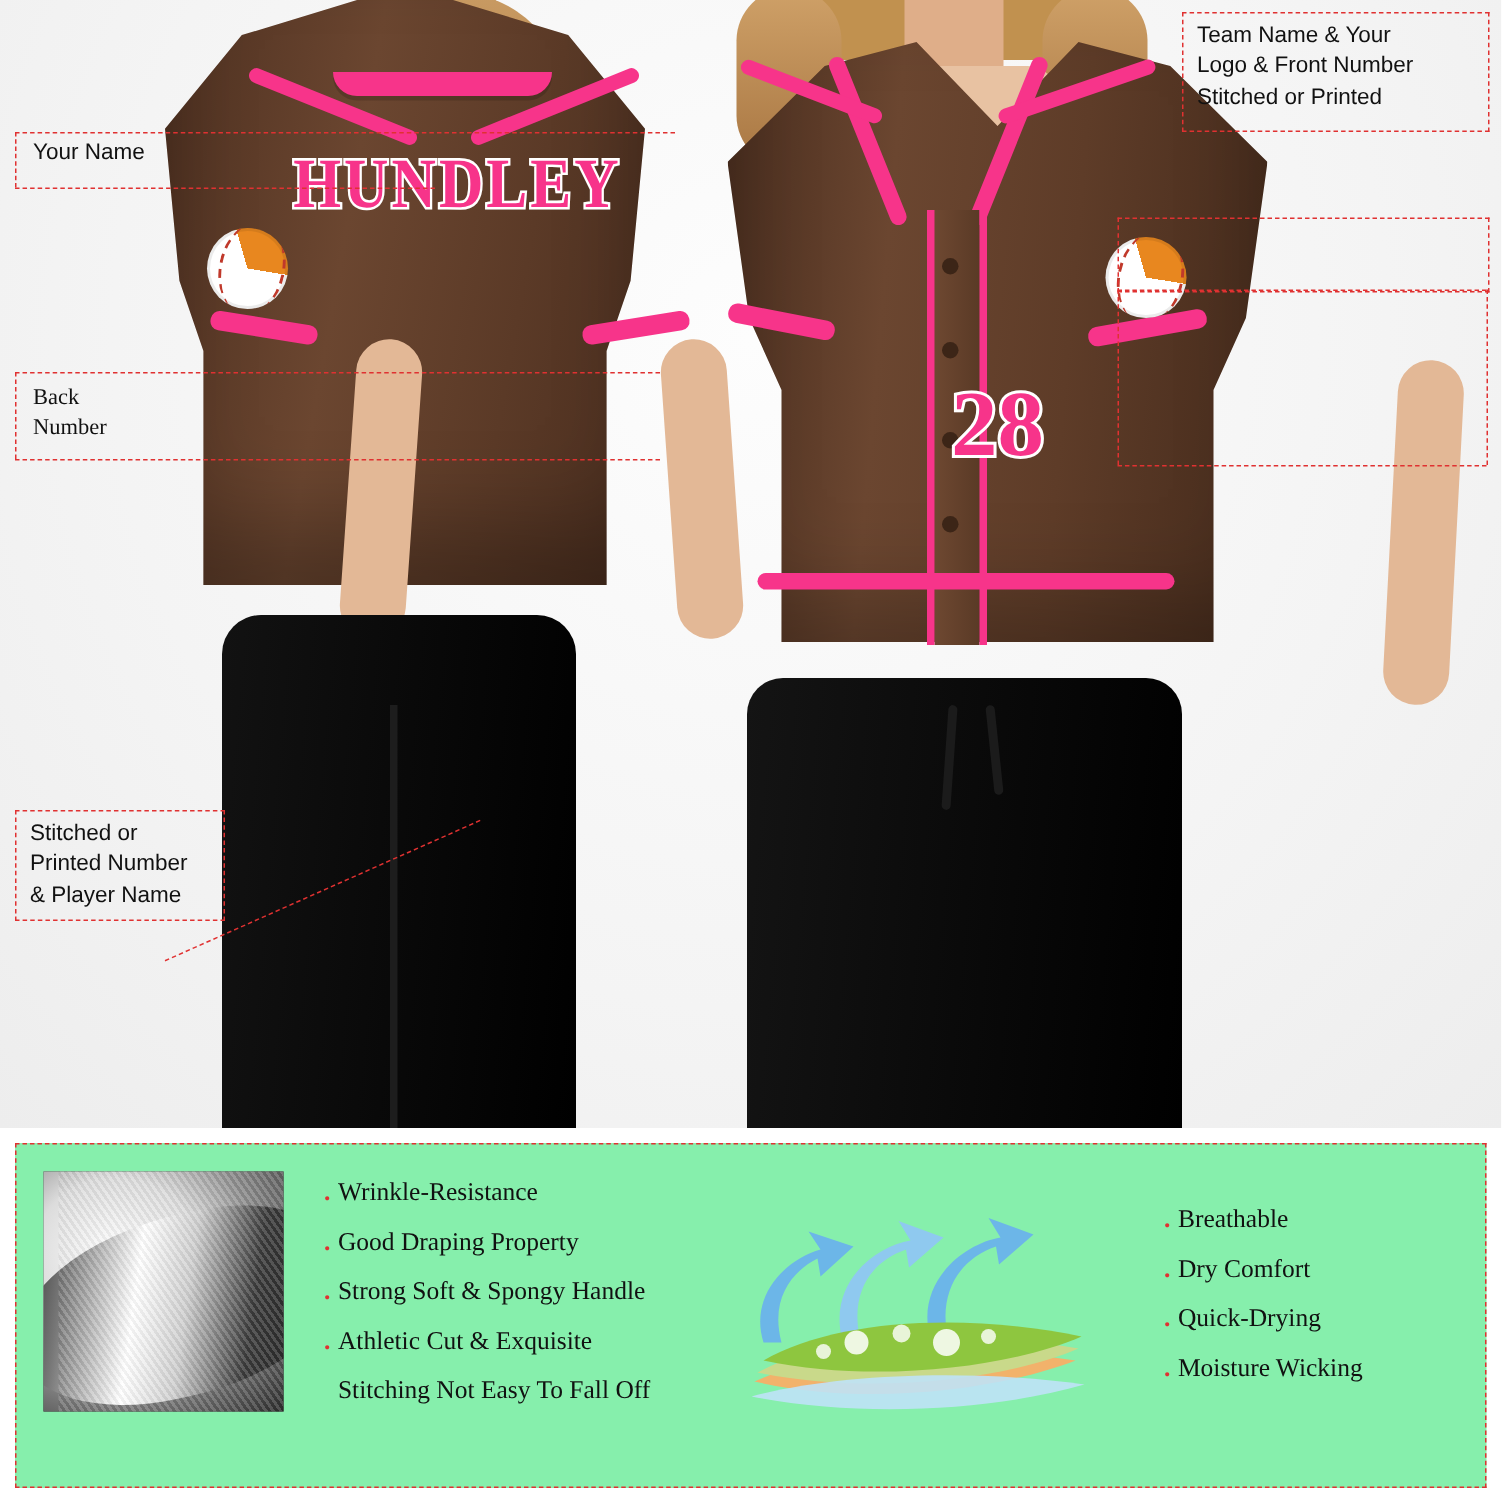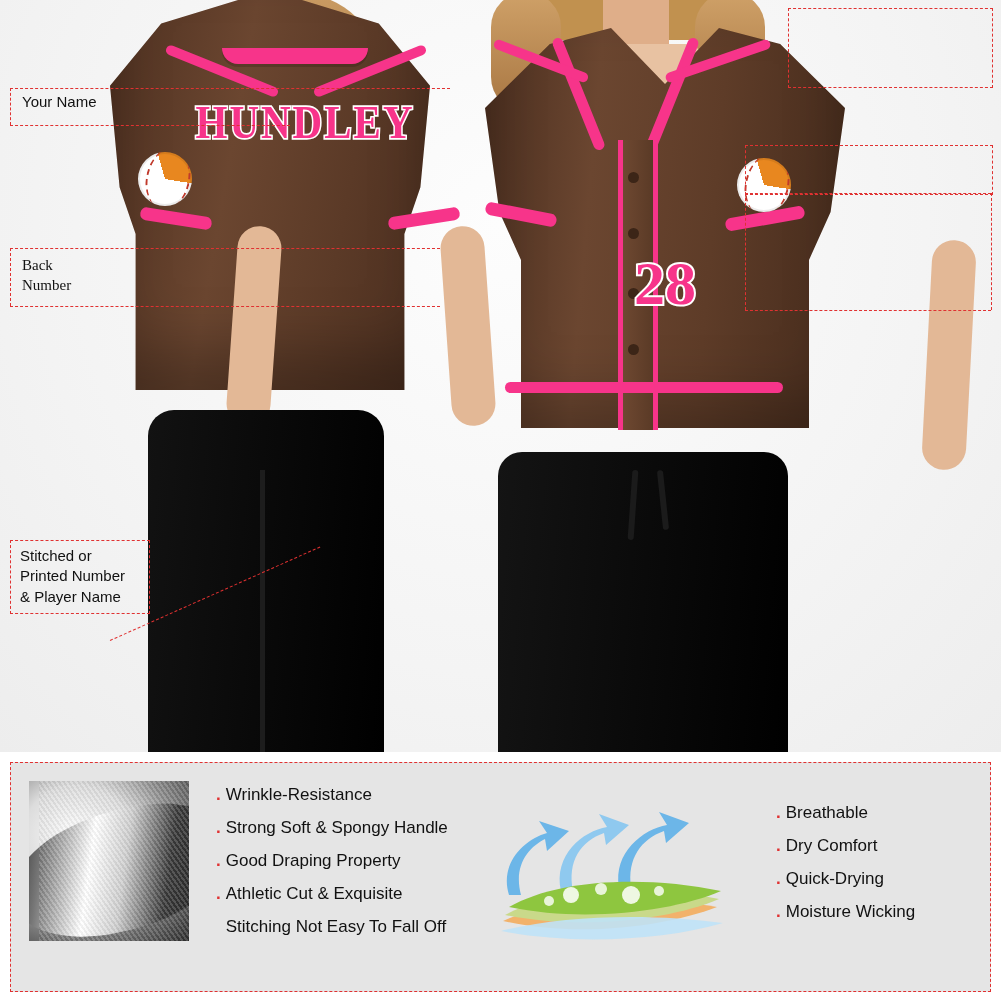--- a/index.html
+++ b/index.html
@@ -142,21 +142,21 @@
 
   
   .anno{position:absolute;font-size:15px;color:#111;line-height:1.35;}
   .dashbox{position:absolute;border:1px dashed #e03131;}
   .dashline{position:absolute;border-top:1px dashed #e03131;}
   .dashline.v{border-top:none;border-left:1px dashed #e03131;}
 
   
   .features{
     position:absolute;left:10px;top:762px;width:979px;height:228px;
-    border:1px dashed #e03131;background:#e5e5e5;
+    border:1px dashed #e03131;background:#86efac;font-family:Liberation Serif, serif;
   }
   .fabric{
     position:absolute;left:18px;top:18px;width:160px;height:160px;
     background:
       radial-gradient(ellipse at 30% 35%, #ffffff 0%, #dcdcdc 35%, #8d8d8d 60%, #2b2b2b 100%),
       #222;
     overflow:hidden;
   }
   .fabric:before{
     content:"";position:absolute;left:-20px;top:30px;width:220px;height:120px;
@@ -231,20 +231,23 @@
       <div class="arm f-arm-l"></div>
 
     </div>
 
     <div class="pants b-pants"></div>
     <div class="pants f-pants"></div>
     <div class="f-draw"></div>
     <div class="f-draw2"></div>
 
     <div class="dashbox" style="left:788px;top:8px;width:203px;height:78px;"></div>
+    <div class="anno" style="left:798px;top:14px;width:195px;white-space:pre-line;">Team Name &amp; Your
+Logo &amp; Front Number
+Stitched or Printed</div>
 
     <div class="dashbox" style="left:745px;top:145px;width:246px;height:48px;"></div>
     <div class="dashline" style="left:745px;top:193px;width:246px;"></div>
     <div class="dashline" style="left:745px;top:310px;width:246px;"></div>
     <div class="dashline v" style="left:745px;top:193px;height:117px;"></div>
     <div class="dashline v" style="left:991px;top:193px;height:117px;"></div>
 
     <div class="dashline" style="left:10px;top:88px;width:440px;"></div>
     <div class="dashline" style="left:10px;top:125px;width:280px;"></div>
     <div class="dashline v" style="left:10px;top:88px;height:37px;"></div>
@@ -262,22 +265,22 @@
 &amp; Player Name</div>
 
     <div class="dashline" style="left:110px;top:640px;width:230px;transform:rotate(-24deg);transform-origin:left center;"></div>
   </div>
 
   <div class="features">
     <div class="fabric"></div>
 
     <div class="flist left">
       <div><span class="bullet">.</span><span>Wrinkle-Resistance</span></div>
+      <div><span class="bullet">.</span><span>Good Draping Property</span></div>
       <div><span class="bullet">.</span><span>Strong Soft &amp; Spongy Handle</span></div>
-      <div><span class="bullet">.</span><span>Good Draping Property</span></div>
       <div><span class="bullet">.</span><span>Athletic Cut &amp; Exquisite</span></div>
       <div><span class="bullet" style="visibility:hidden">.</span><span>Stitching Not Easy To Fall Off</span></div>
     </div>
 
     <div class="wick">
       <svg viewBox="0 0 240 150" width="240" height="150" aria-hidden="true">
         <path d="M18 92 C8 60 34 36 56 30 l-8 -12 30 10 -22 20 -2 -12 C38 44 22 62 30 92Z" fill="#6cb6e8"></path>
         <path d="M70 88 C62 52 92 28 116 24 l-8 -13 30 11 -23 20 -2 -12 C90 38 76 58 82 88Z" fill="#8fc9ef"></path>
         <path d="M128 84 C122 50 152 26 176 22 l-8 -13 30 11 -23 20 -2 -12 C150 36 136 56 140 84Z" fill="#6cb6e8"></path>
         <path d="M12 118 C60 96 150 92 226 104 C180 122 90 136 12 118Z" fill="#f2b26b"></path>

